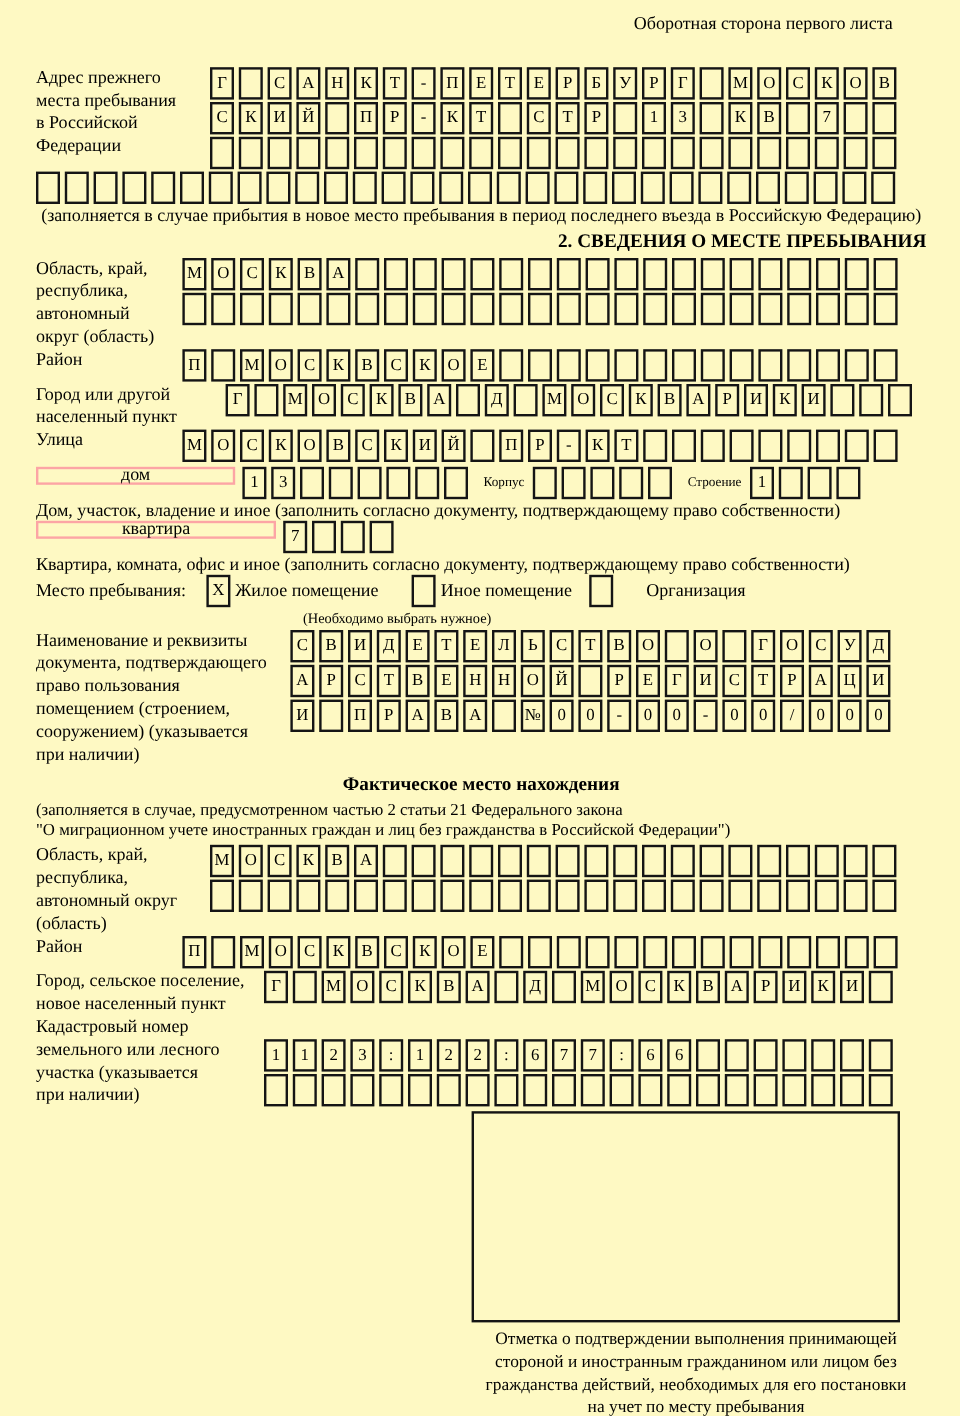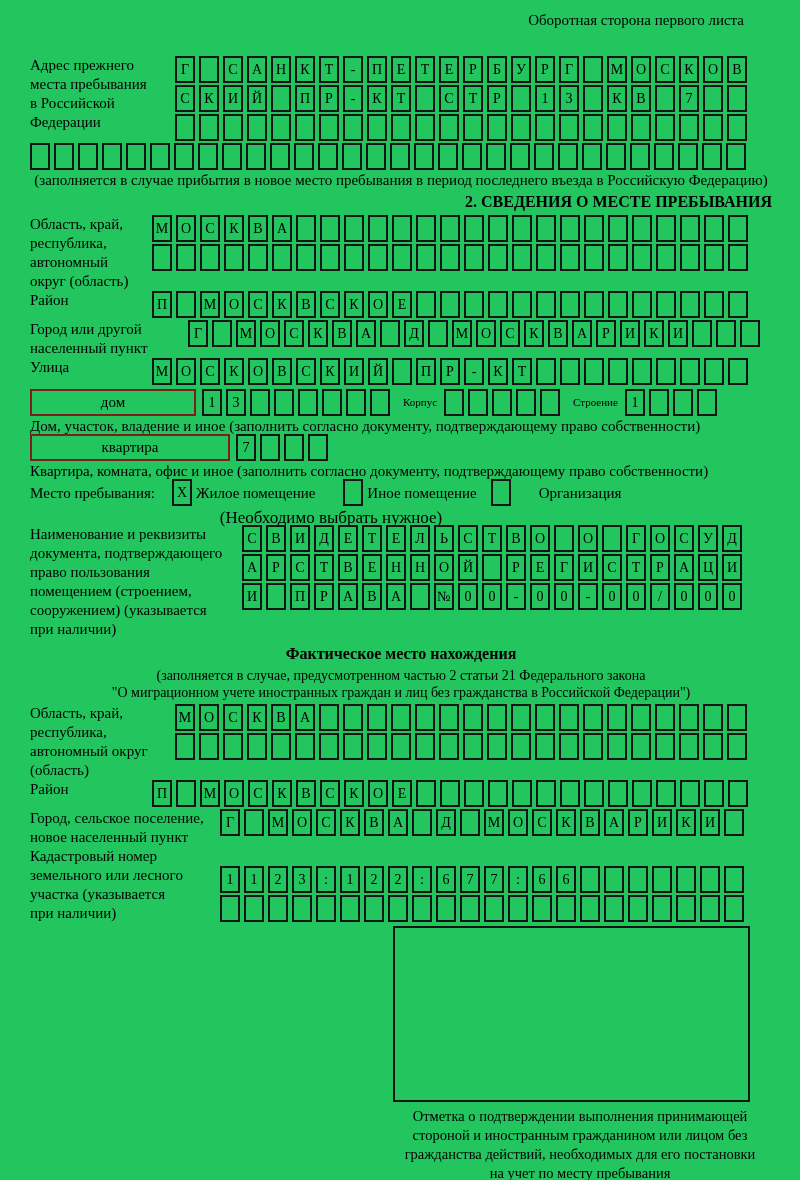--- a/index.html
+++ b/index.html
@@ -2,21 +2,21 @@
 <html><head>
 <meta charset="utf-8">
 <style>
   html,body{margin:0;padding:0;background:#fff;}
   .page{
     position:relative;
     width:800px;height:1180px;
     margin:0 auto;
     box-sizing:border-box;
     padding:12px 28px 0 30px;
-    background:#22c55e;color:#000;
+    background:#fef9c3;color:#000;
     font-family:"Liberation Serif","DejaVu Serif",serif;
     font-size:15px;
     overflow:hidden;
   }
   .header-note{ text-align:right; padding-right:28px; font-size:15px; height:20px; }
 
   .frow{ display:flex; align-items:flex-start; }
   .lbl{ font-size:15px; line-height:19px; }
   .lbl div{ white-space:nowrap; }
 
@@ -25,22 +25,22 @@
     display:inline-flex; justify-content:center; align-items:center;
     box-sizing:border-box;
     width:20px; height:27px;
     border:2px solid #151515;
     margin-right:4px;
     font-size:14px; line-height:1;
     vertical-align:top;
   }
   .widebox{
     display:inline-flex; justify-content:center; align-items:center;
-    box-sizing:border-box; height:27px;
-    border:2px solid #7f1d1d;
+    box-sizing:border-box; height:15px;
+    border:2px solid #fca5a5;
     font-size:15px;
     vertical-align:top;
   }
   .caption{ font-size:15px; line-height:16px; }
   .caption.center{ text-align:center; }
   .sect-title{ text-align:right; font-weight:bold; font-size:16px; line-height:20px; }
 
   
   .w145{ width:145px; flex:0 0 145px; }
   .w122{ width:122px; flex:0 0 122px; }
@@ -52,24 +52,24 @@
 
   .house-row{ display:flex; align-items:flex-start; margin-top:2px; height:29px; }
   .house-row .inline-lbl{ font-size:11px; line-height:27px; padding:0 7px 0 9px; white-space:nowrap; }
   .apt-row{ display:flex; align-items:flex-start; height:29px; }
 
   .stay-row{ display:flex; align-items:center; height:29px; }
   .stay-row .stay-lbl{ width:142px; flex:0 0 142px; }
   .stay-gap-a{ width:28px; }
   .stay-gap-b{ width:14px; }
   .stay-gap-c{ width:24px; }
-  .stay-note{ text-align:center; font-size:17px; height:17px; margin-right:140px; }
+  .stay-note{ text-align:center; font-size:12px; height:17px; margin-right:140px; }
 
   .fact-title{ text-align:center; font-weight:bold; font-size:16px; margin-top:6px; height:22px; }
-  .fact-note{ text-align:center; font-size:14px; line-height:17px; }
+  .fact-note{ text-align:left; font-size:14px; line-height:17px; }
 
   .cad-grid{ padding-top:19px; }
 
   .stamp-box{
     box-sizing:border-box;
     margin-left:363px; margin-top:2px;
     width:357px; height:176px;
     border:2px solid #151515;
   }
   .stamp-caption{

